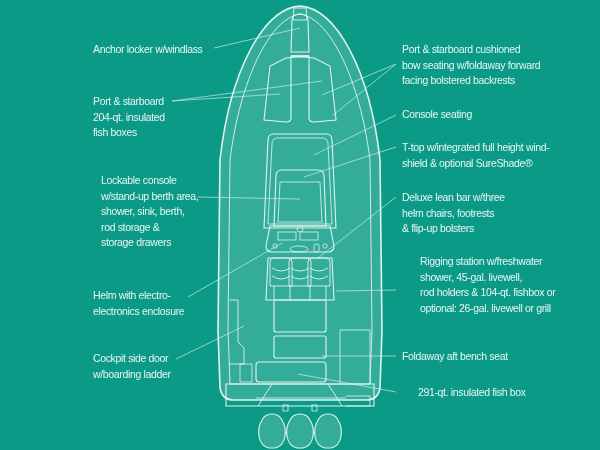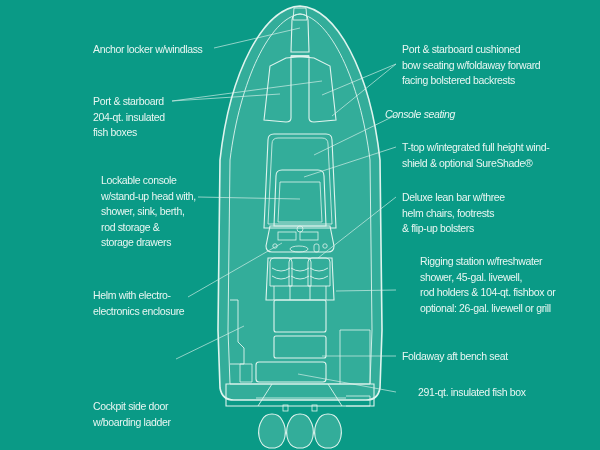--- a/index.html
+++ b/index.html
@@ -113,40 +113,40 @@
   <div class="label" style="left:93px; top:42px;">
     <span>Anchor locker w/windlass</span>
   </div>
   <div class="label" style="left:93px; top:94px;">
     <span>Port &amp; starboard</span>
     <span>204-qt. insulated</span>
     <span>fish boxes</span>
   </div>
   <div class="label" style="left:101px; top:173px;">
     <span>Lockable console</span>
-    <span>w/stand-up head with,</span>
+    <span>w/stand-up berth area,</span>
     <span>shower, sink, berth,</span>
     <span>rod storage &amp;</span>
     <span>storage drawers</span>
   </div>
   <div class="label" style="left:93px; top:288px;">
     <span>Helm with electro-</span>
     <span>electronics enclosure</span>
   </div>
-  <div class="label" style="left:93px; top:351px;margin-top:48px;">
+  <div class="label" style="left:93px; top:351px;">
     <span>Cockpit side door</span>
     <span>w/boarding ladder</span>
   </div>
 
   <div class="label" style="left:402px; top:42px;">
     <span>Port &amp; starboard cushioned</span>
     <span>bow seating w/foldaway forward</span>
     <span>facing bolstered backrests</span>
   </div>
-  <div class="label" style="left:385px; top:107px;font-style:italic;">
+  <div class="label" style="left:402px; top:107px;">
     <span>Console seating</span>
   </div>
   <div class="label" style="left:402px; top:140px;">
     <span>T-top w/integrated full height wind-</span>
     <span>shield &amp; optional SureShade®</span>
   </div>
   <div class="label" style="left:402px; top:190px;">
     <span>Deluxe lean bar w/three</span>
     <span>helm chairs, footrests</span>
     <span>&amp; flip-up bolsters</span>

